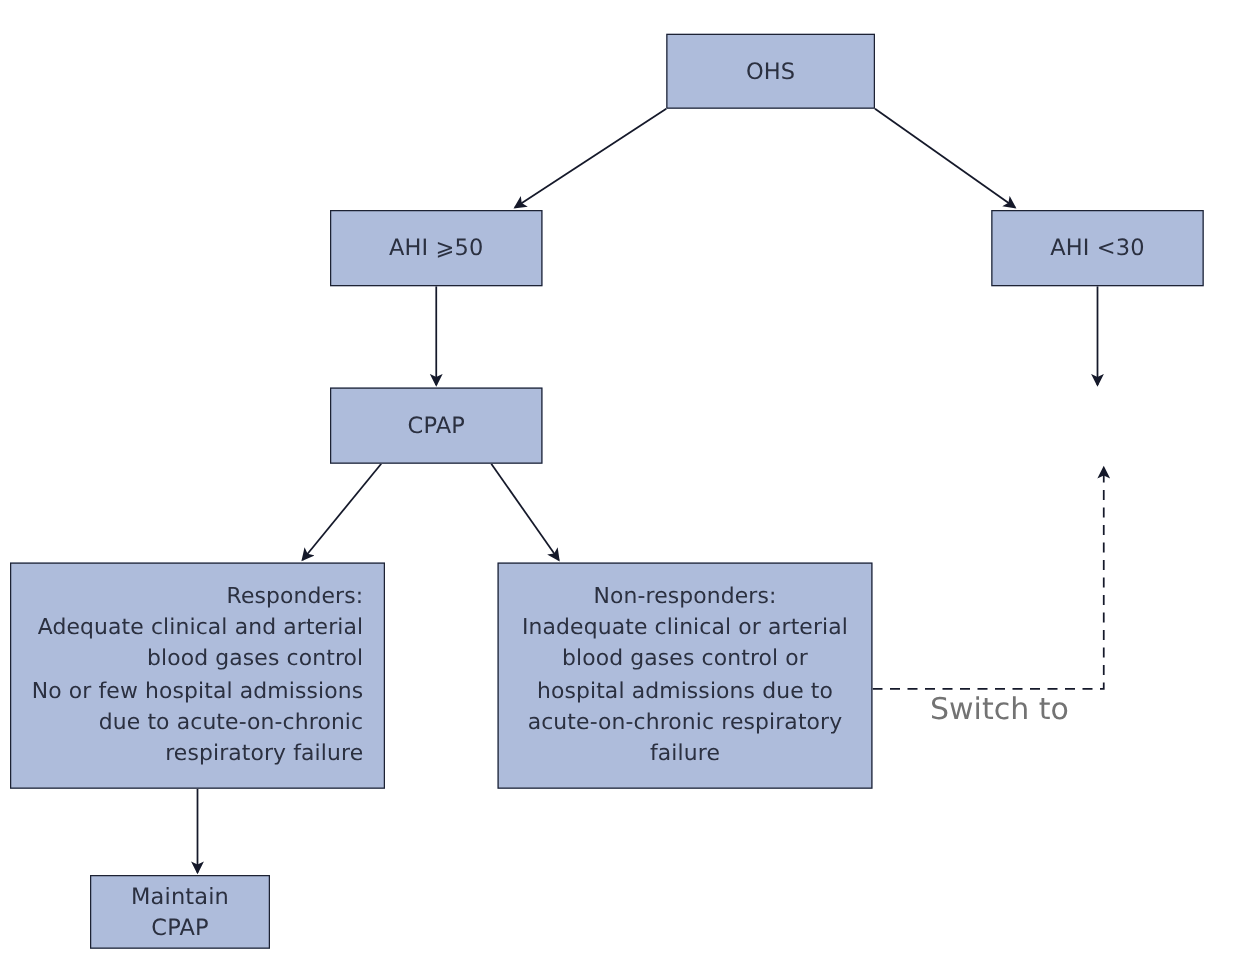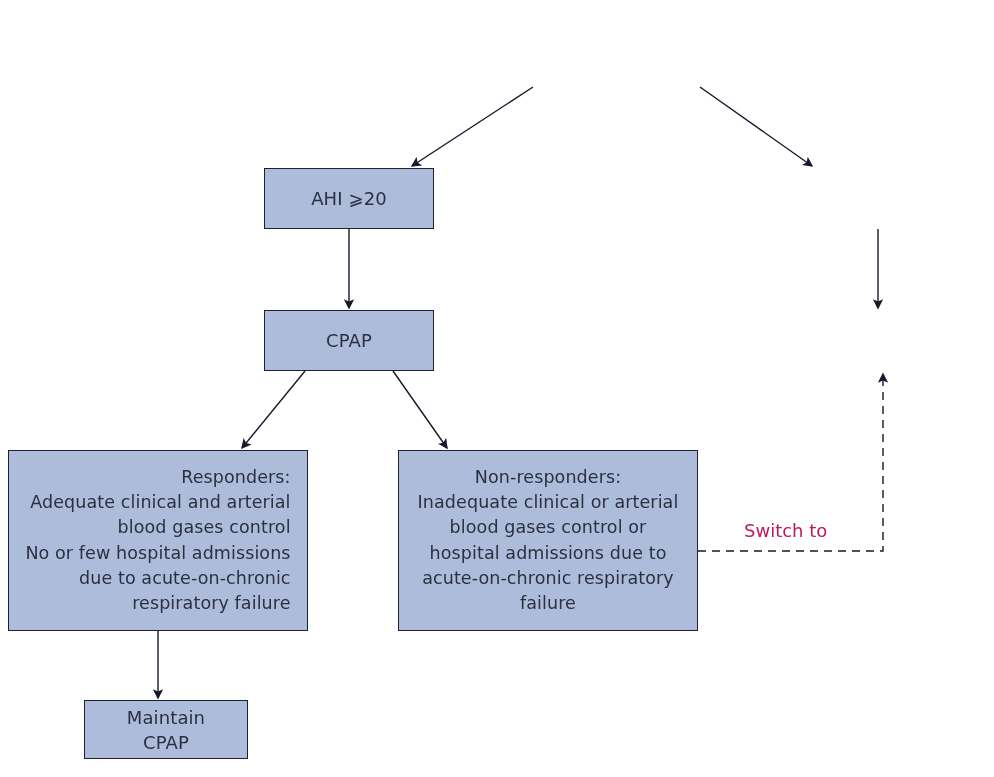--- a/index.html
+++ b/index.html
@@ -43,26 +43,27 @@
   }
   .node.small {
     font-size: 18px;
   }
   .node.multiline {
     font-size: 17.5px;
     line-height: 25.2px;
   }
   .edge-label {
     position: absolute;
-    color: #be185d;
-    font-size: 18px;
+    color: #737373;
+    font-size: 24px;
     line-height: 20px;
     white-space: nowrap;
     background: #ffffff;
     padding: 0 4px;
+    margin-top: 36px;
   }
 </style>
 </head>
 <body>
 
 <div id="canvas">
 
   <svg class="edges" viewBox="0 0 994 777" xmlns="http://www.w3.org/2000/svg">
     <defs>
       <marker id="arrow" viewBox="0 0 12 12" refX="9.5" refY="6" markerWidth="8" markerHeight="8" orient="auto-start-reverse">
@@ -80,39 +81,41 @@
 
     <line x1="305" y1="371" x2="242" y2="448" stroke="#15192a" stroke-width="1.4" marker-end="url(#arrow)"></line>
 
     <line x1="393" y1="371" x2="447" y2="448" stroke="#15192a" stroke-width="1.4" marker-end="url(#arrow)"></line>
 
     <line x1="158" y1="631" x2="158" y2="698" stroke="#15192a" stroke-width="1.4" marker-end="url(#arrow)"></line>
 
     <path d="M 698 551 L 883 551 L 883 374" fill="none" stroke="#15192a" stroke-width="1.4" stroke-dasharray="8 6" marker-end="url(#arrow)"></path>
   </svg>
 
+  <div class="node small" style="left:533px; top:27px; width:167px; height:60px;">OHS</div>
 
-  <div class="node small" style="left:264px; top:168px; width:170px; height:61px;">AHI ⩾20</div>
+  <div class="node small" style="left:264px; top:168px; width:170px; height:61px;">AHI ⩾50</div>
 
+  <div class="node small" style="left:793px; top:168px; width:170px; height:61px;">AHI &lt;30</div>
 
   <div class="node small" style="left:264px; top:310px; width:170px; height:61px;">CPAP</div>
 
 
   <div class="node multiline" style="left:8px; top:450px; width:300px; height:181px;text-align:right;">Responders:
 Adequate clinical and arterial
 blood gases control
 No or few hospital admissions
 due to acute-on-chronic
 respiratory failure</div>
 
   <div class="node multiline" style="left:398px; top:450px; width:300px; height:181px;">Non-responders:
 Inadequate clinical or arterial
 blood gases control or
 hospital admissions due to
 acute-on-chronic respiratory
 failure</div>
 
-  <div class="node small" style="left:84px; top:700px; width:164px; height:59px;">Maintain
+  <div class="node small" style="left:72px; top:700px; width:144px; height:59px;">Maintain
 CPAP</div>
 
   <div class="edge-label" style="left:740px; top:521px;">Switch to</div>
 
 </div>
 
 </body></html>

